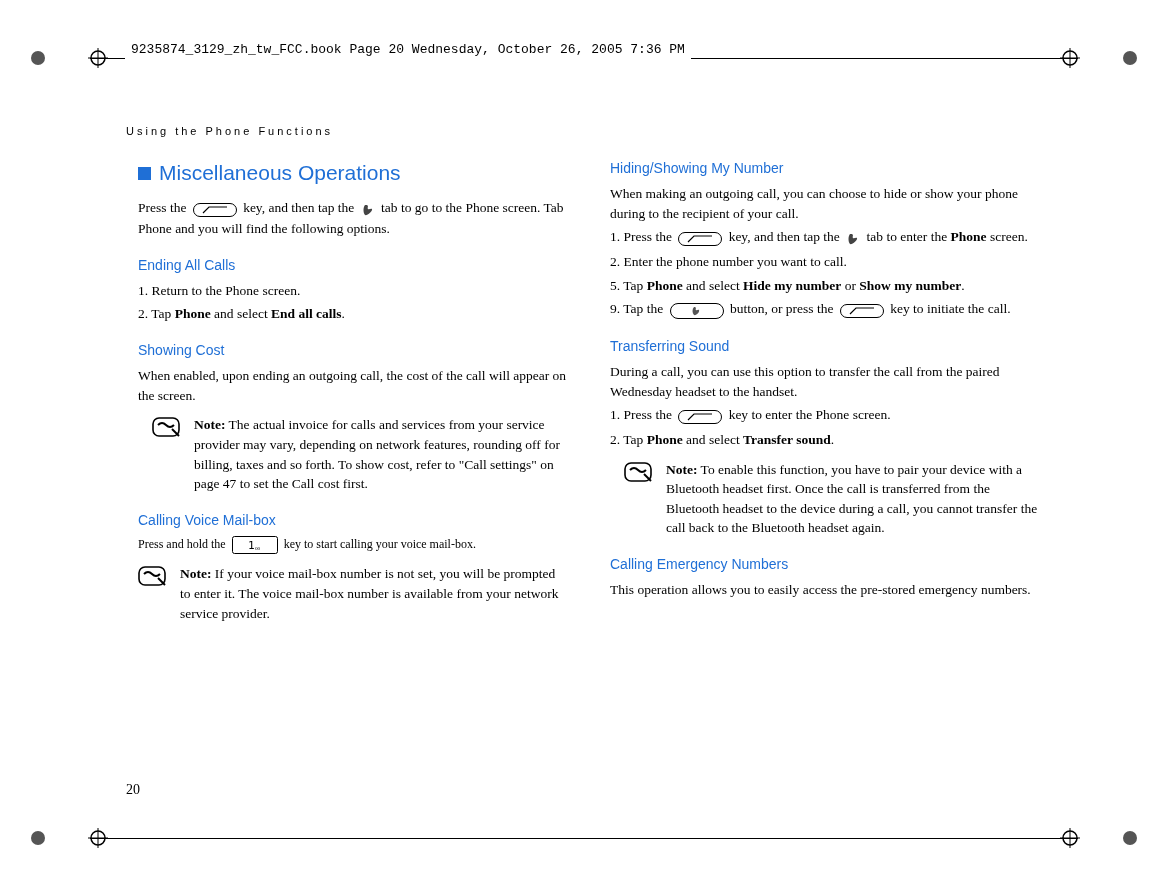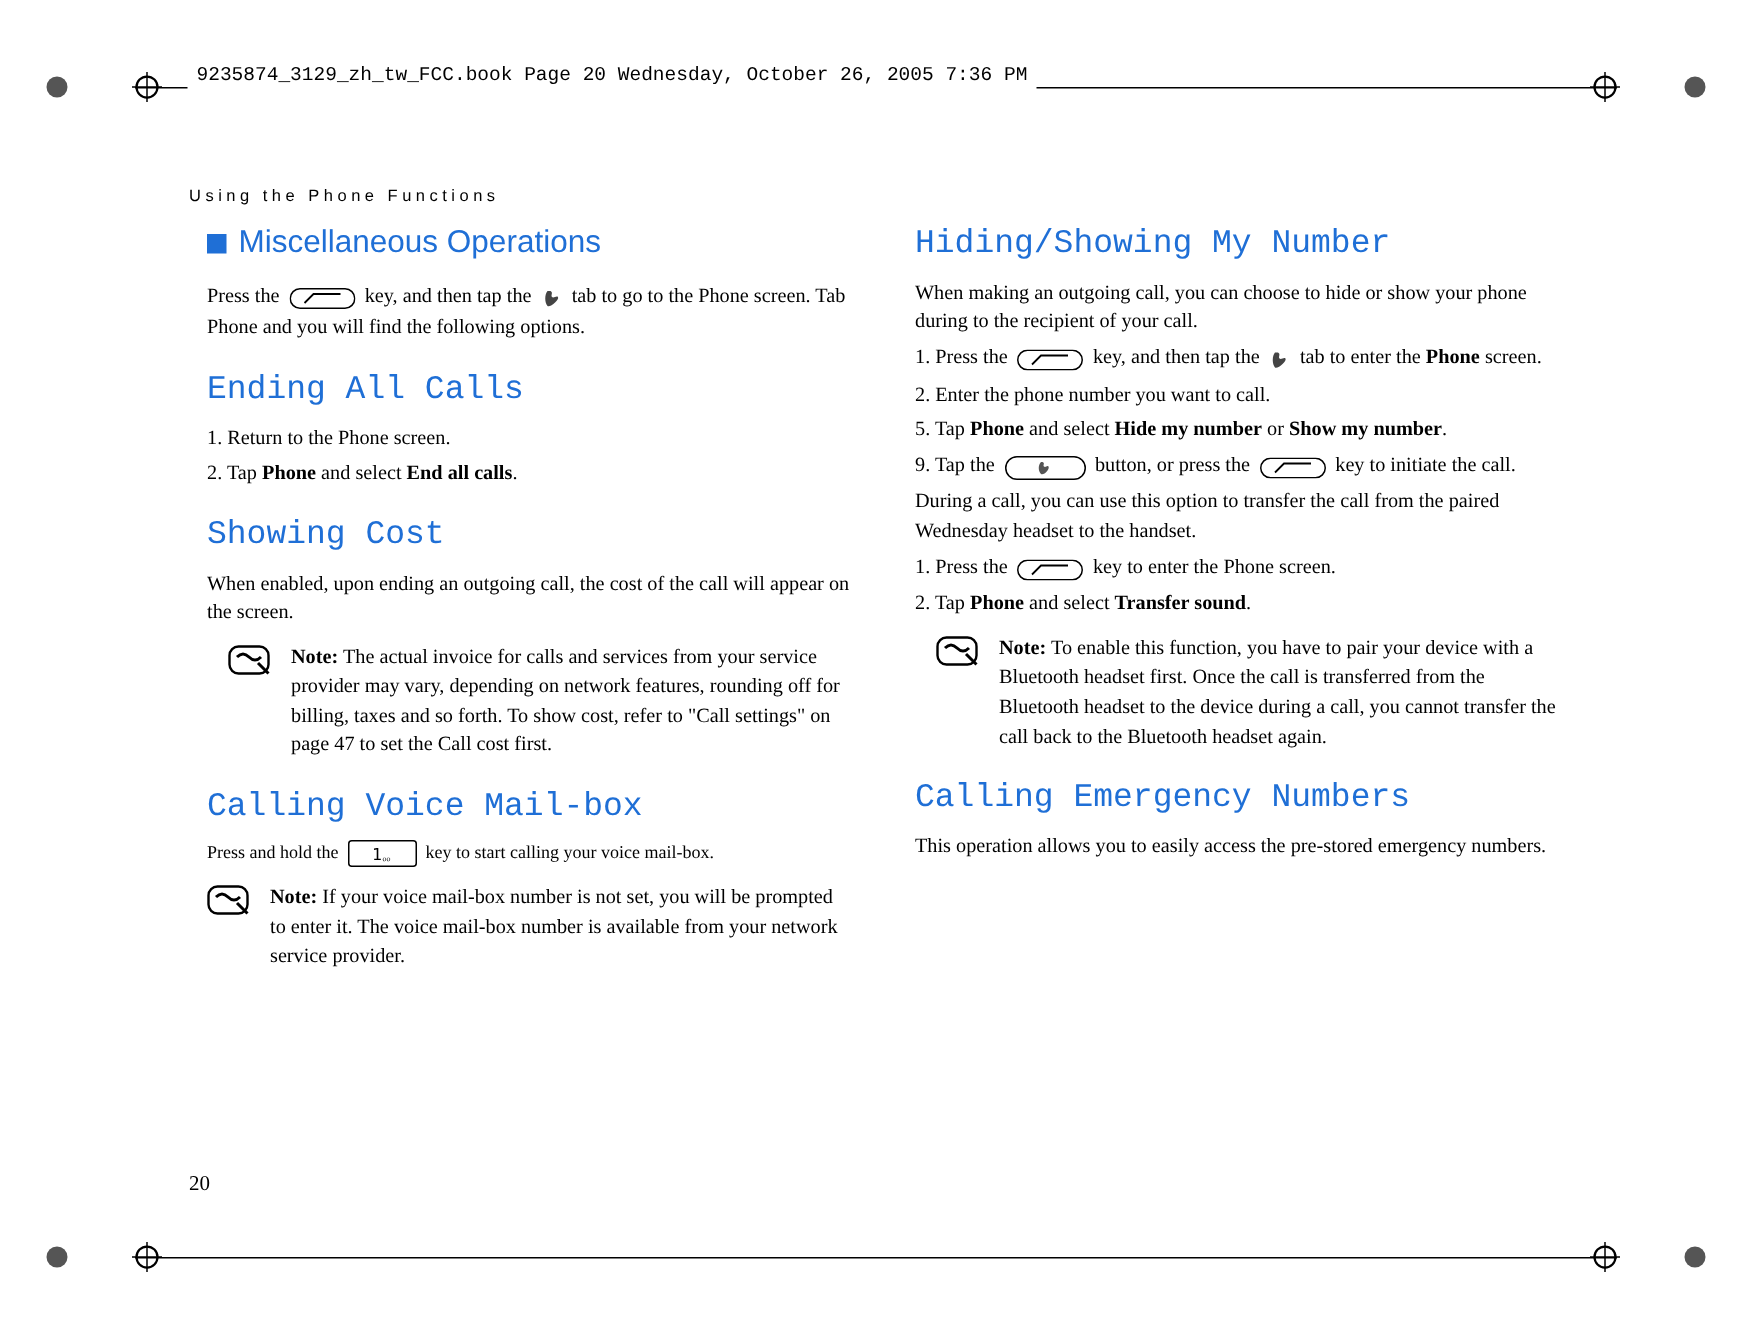--- a/index.html
+++ b/index.html
@@ -54,21 +54,21 @@
     position: absolute;
     left: 126px;
     top: 124px;
     width: 920px;
   }
   .running-head {
     font-family: Arial, Helvetica, sans-serif;
     font-size: 11px;
     letter-spacing: 3px;
     color: #000;
-    margin-bottom: 7px;
+    margin-bottom: 18px;
   }
   .cols {
     display: flex;
     gap: 36px;
     margin-left: 12px;
   }
   .col {
     flex: 1;
     min-width: 0;
   }
@@ -83,24 +83,24 @@
     gap: 8px;
   }
   .blue-sq {
     width: 13px;
     height: 13px;
     background: #1f6fd6;
     display: inline-block;
     flex: 0 0 auto;
   }
   h2.sub {
-    font-family: Liberation Mono, monospace;
+    font-family: Liberation Sans, sans-serif;
     font-weight: normal;
     color: #1f6fd6;
-    font-size: 22px;
+    font-size: 14px;
     margin: 16px 0 6px 0;
   }
   h2.sub.first { margin-top: 0; }
   p { margin: 4px 0; }
   .body { font-size: 13.5px; }
   .note-block {
     display: flex;
     gap: 14px;
     margin: 10px 0 0 14px;
     padding-right: 6px;
@@ -252,20 +252,21 @@
               <path d="M24 4 C22 6 22 10 24 12 C26 13 30 9 29 7 C28 6 27 8 26 7 C25 6 27 5 25 4 Z" fill="#555"></path>
             </svg></span>
         <span> button, or press the </span>
         <span class="key-icon"><svg width="44" height="14">
               <rect x="0.5" y="0.5" width="43" height="13" rx="6.5" fill="none" stroke="#000"></rect>
               <path d="M10 10 L16 4 L34 4" fill="none" stroke="#000" stroke-width="1.2"></path>
             </svg></span>
         <span> key to initiate the call.</span>
       </p>
 
+      <h2 class="sub">Transferring Sound</h2>
       <p class="body">During a call, you can use this option to transfer the call from the paired Wednesday headset to the handset.</p>
       <p class="body">
         <span>1. Press the </span>
         <span class="key-icon"><svg width="44" height="14">
               <rect x="0.5" y="0.5" width="43" height="13" rx="6.5" fill="none" stroke="#000"></rect>
               <path d="M10 10 L16 4 L34 4" fill="none" stroke="#000" stroke-width="1.2"></path>
             </svg></span>
         <span> key to enter the Phone screen.</span>
       </p>
       <p class="body">

